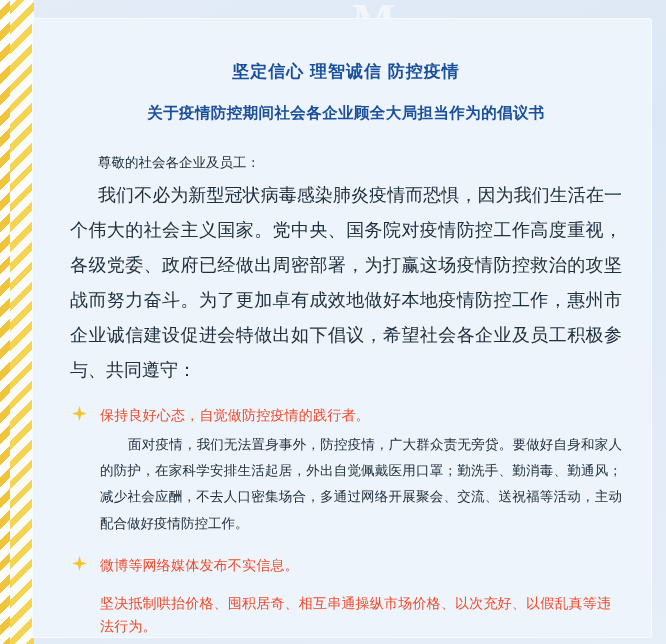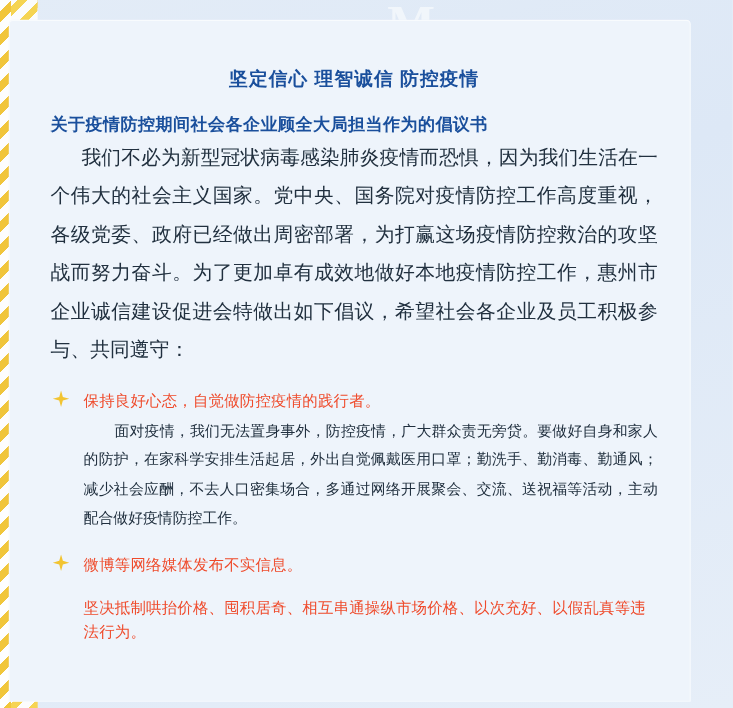--- a/index.html
+++ b/index.html
@@ -57,21 +57,21 @@
     background: repeating-linear-gradient(
       -45deg,
       #f7d34a 0px,
       #f7d34a 6px,
       #fdfdfd 6px,
       #fdfdfd 14px
     );
   }
   .card {
     position: absolute;
-    left: 8px;
+    left: 32px;
     top: 18px;
     width: 620px;
     height: 620px;
     background: #eef4fb;
     border-radius: 4px 4px 0 0;
     box-shadow: 0 0 0 1px rgba(255,255,255,0.6) inset;
   }
   .card-inner {
     position: absolute;
     left: 0;
@@ -84,21 +84,21 @@
   .title-main {
     text-align: center;
     font-size: 17px;
     font-weight: bold;
     color: #1a4f9c;
     letter-spacing: 1px;
     margin: 6px 0 0 0;
     font-family: "Liberation Sans", sans-serif;
   }
   .title-sub {
-    text-align: left;
+    text-align: center;
     font-size: 15.5px;
     font-weight: bold;
     color: #1a4f9c;
     letter-spacing: 0.4px;
     margin: 20px 0 0 0;
     font-family: "Liberation Sans", sans-serif;
   }
   .salutation {
     margin: 26px 0 0 0;
     font-size: 13.5px;
@@ -156,20 +156,21 @@
   <div class="stripe-band">
     <div class="stripe-band-inner"></div>
   </div>
 
   <div class="card">
     <div class="card-inner">
 
       <div class="title-main">坚定信心 理智诚信 防控疫情</div>
       <div class="title-sub">关于疫情防控期间社会各企业顾全大局担当作为的倡议书</div>
 
+      <div class="salutation">尊敬的社会各企业及员工：</div>
       <div class="para">我们不必为新型冠状病毒感染肺炎疫情而恐惧，因为我们生活在一个伟大的社会主义国家。党中央、国务院对疫情防控工作高度重视，各级党委、政府已经做出周密部署，为打赢这场疫情防控救治的攻坚战而努力奋斗。为了更加卓有成效地做好本地疫情防控工作，惠州市企业诚信建设促进会特做出如下倡议，希望社会各企业及员工积极参与、共同遵守：</div>
 
       <div class="item">
         <svg class="diamond" viewBox="0 0 20 20">
           <path d="M10 0 L12.2 7.8 L20 10 L12.2 12.2 L10 20 L7.8 12.2 L0 10 L7.8 7.8 Z" fill="#f2c431"></path>
         </svg>
         <div class="item-head">保持良好心态，自觉做防控疫情的践行者。</div>
         <div class="item-body indent">面对疫情，我们无法置身事外，防控疫情，广大群众责无旁贷。要做好自身和家人的防护，在家科学安排生活起居，外出自觉佩戴医用口罩；勤洗手、勤消毒、勤通风；减少社会应酬，不去人口密集场合，多通过网络开展聚会、交流、送祝福等活动，主动配合做好疫情防控工作。</div>
       </div>
 

